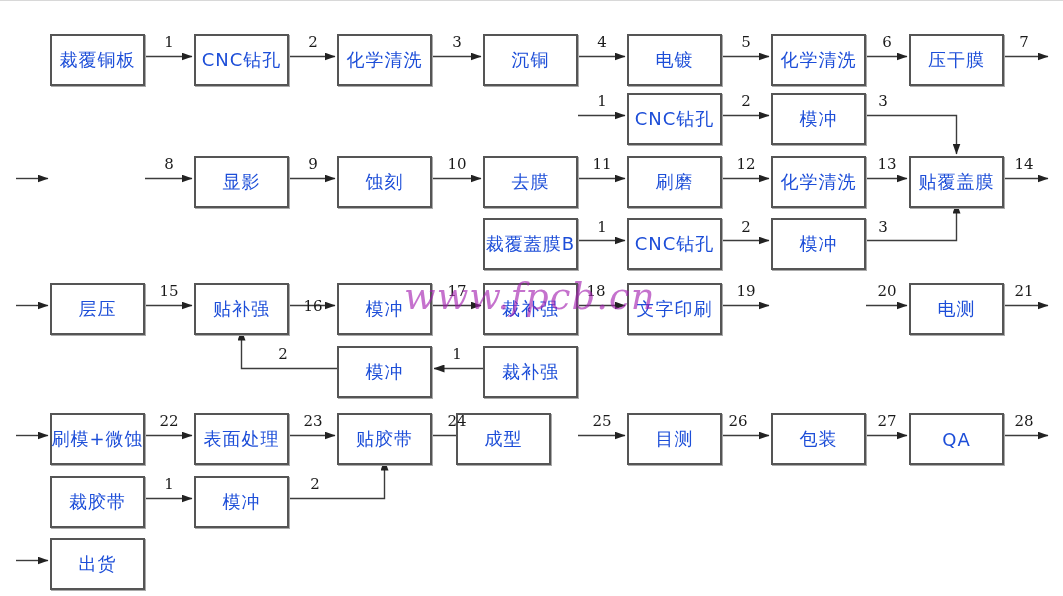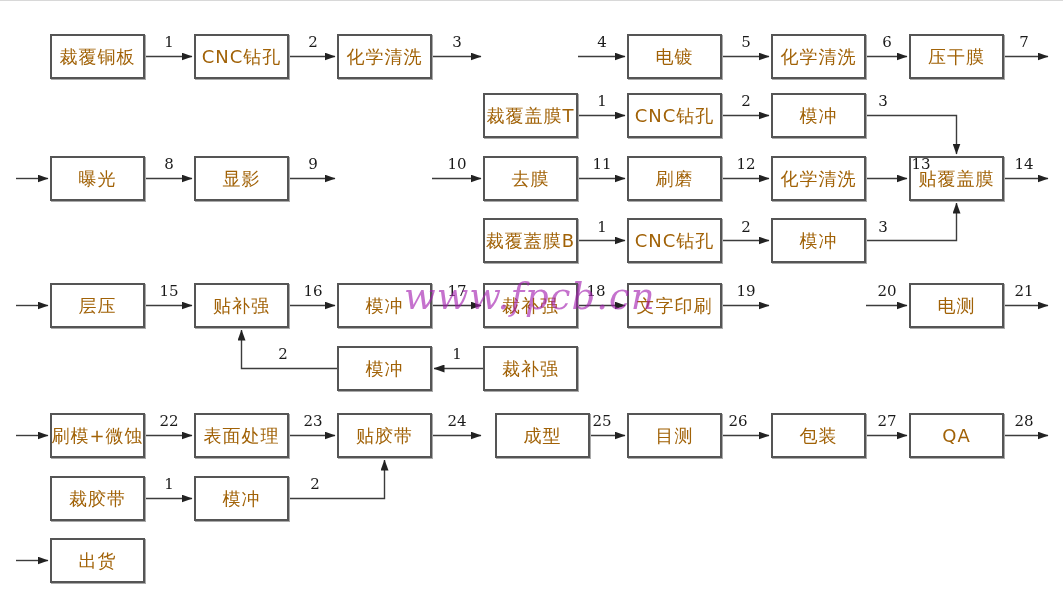--- a/index.html
+++ b/index.html
@@ -3,24 +3,24 @@
 <meta charset="utf-8">
 <style>
   html,body{margin:0;padding:0;background:#fff;}
   .canvas{
     position:relative;width:1063px;height:596px;background:#ffffff;
     border-top:1px solid #d8d8d8;border-bottom:1px solid #d8d8d8;
     overflow:hidden;font-family:"DejaVu Sans",sans-serif;
   }
   .wires{position:absolute;left:0;top:0;width:1063px;height:596px;}
   .node{
-    position:absolute;width:95px;height:45px;box-sizing:border-box;
+    position:absolute;width:95px;height:52px;box-sizing:border-box;
     border:2px solid #555;background:#fff;
     display:flex;align-items:center;justify-content:center;
-    font-size:18px;color:#a16207;letter-spacing:1px;white-space:nowrap;
+    font-size:18px;color:#1d4ed8;letter-spacing:1px;white-space:nowrap;
     box-shadow:1px 1px 0 #aaa;z-index:2;
   }
   .num{
     position:absolute;transform:translateX(-50%);
     font-family:"DejaVu Serif",serif;font-size:15px;color:#1a1a1a;
     line-height:1;z-index:3;
   }
   .watermark{
     position:absolute;left:404px;top:274px;z-index:5;
     font-family:"DejaVu Serif",serif;font-style:italic;
@@ -90,30 +90,30 @@
       <path d="M145 497.5H192"></path>
       <path d="M289 497.5H384.5V459"></path>
 
       <path d="M16 559.5H48"></path>
     </g>
   </svg>
 
   <div class="node" style="left:50px;top:33px">裁覆铜板</div>
   <div class="node" style="left:194px;top:33px">CNC钻孔</div>
   <div class="node" style="left:337px;top:33px">化学清洗</div>
+  <div class="node" style="left:483px;top:33px">沉铜</div>
   <div class="node" style="left:627px;top:33px">电镀</div>
   <div class="node" style="left:771px;top:33px">化学清洗</div>
   <div class="node" style="left:909px;top:33px">压干膜</div>
 
-  <div class="node" style="left:483px;top:92px">裁覆盖膜T</div>
   <div class="node" style="left:627px;top:92px">CNC钻孔</div>
   <div class="node" style="left:771px;top:92px">模冲</div>
 
-  <div class="node" style="left:50px;top:155px">曝光</div>
   <div class="node" style="left:194px;top:155px">显影</div>
+  <div class="node" style="left:337px;top:155px">蚀刻</div>
   <div class="node" style="left:483px;top:155px">去膜</div>
   <div class="node" style="left:627px;top:155px">刷磨</div>
   <div class="node" style="left:771px;top:155px">化学清洗</div>
   <div class="node" style="left:909px;top:155px">贴覆盖膜</div>
 
   <div class="node" style="left:483px;top:217px">裁覆蓋膜B</div>
   <div class="node" style="left:627px;top:217px">CNC钻孔</div>
   <div class="node" style="left:771px;top:217px">模冲</div>
 
   <div class="node" style="left:50px;top:282px">层压</div>
@@ -122,21 +122,21 @@
   <div class="node" style="left:483px;top:282px">裁补强</div>
   <div class="node" style="left:627px;top:282px">文字印刷</div>
   <div class="node" style="left:909px;top:282px">电测</div>
 
   <div class="node" style="left:337px;top:345px">模冲</div>
   <div class="node" style="left:483px;top:345px">裁补强</div>
 
   <div class="node" style="left:50px;top:412px">刷模+微蚀</div>
   <div class="node" style="left:194px;top:412px">表面处理</div>
   <div class="node" style="left:337px;top:412px">贴胶带</div>
-  <div class="node" style="left:495px;top:412px">成型</div>
+  <div class="node" style="left:456px;top:412px">成型</div>
   <div class="node" style="left:627px;top:412px">目测</div>
   <div class="node" style="left:771px;top:412px">包装</div>
   <div class="node" style="left:909px;top:412px">QA</div>
 
   <div class="node" style="left:50px;top:475px">裁胶带</div>
   <div class="node" style="left:194px;top:475px">模冲</div>
 
   <div class="node" style="left:50px;top:537px">出货</div>
 
   <span class="num" style="left:169px;top:34px">1</span>
@@ -149,29 +149,29 @@
 
   <span class="num" style="left:602px;top:93px">1</span>
   <span class="num" style="left:746px;top:93px">2</span>
   <span class="num" style="left:883px;top:93px">3</span>
 
   <span class="num" style="left:169px;top:156px">8</span>
   <span class="num" style="left:313px;top:156px">9</span>
   <span class="num" style="left:457px;top:156px">10</span>
   <span class="num" style="left:602px;top:156px">11</span>
   <span class="num" style="left:746px;top:156px">12</span>
-  <span class="num" style="left:921px;top:156px">13</span>
+  <span class="num" style="left:887px;top:156px">13</span>
   <span class="num" style="left:1024px;top:156px">14</span>
 
   <span class="num" style="left:602px;top:219px">1</span>
   <span class="num" style="left:746px;top:219px">2</span>
   <span class="num" style="left:883px;top:219px">3</span>
 
   <span class="num" style="left:169px;top:283px">15</span>
-  <span class="num" style="left:313px;top:283px">16</span>
+  <span class="num" style="left:313px;top:298px">16</span>
   <span class="num" style="left:457px;top:283px">17</span>
   <span class="num" style="left:596px;top:283px">18</span>
   <span class="num" style="left:746px;top:283px">19</span>
   <span class="num" style="left:887px;top:283px">20</span>
   <span class="num" style="left:1024px;top:283px">21</span>
 
   <span class="num" style="left:457px;top:346px">1</span>
   <span class="num" style="left:283px;top:346px">2</span>
 
   <span class="num" style="left:169px;top:413px">22</span>

